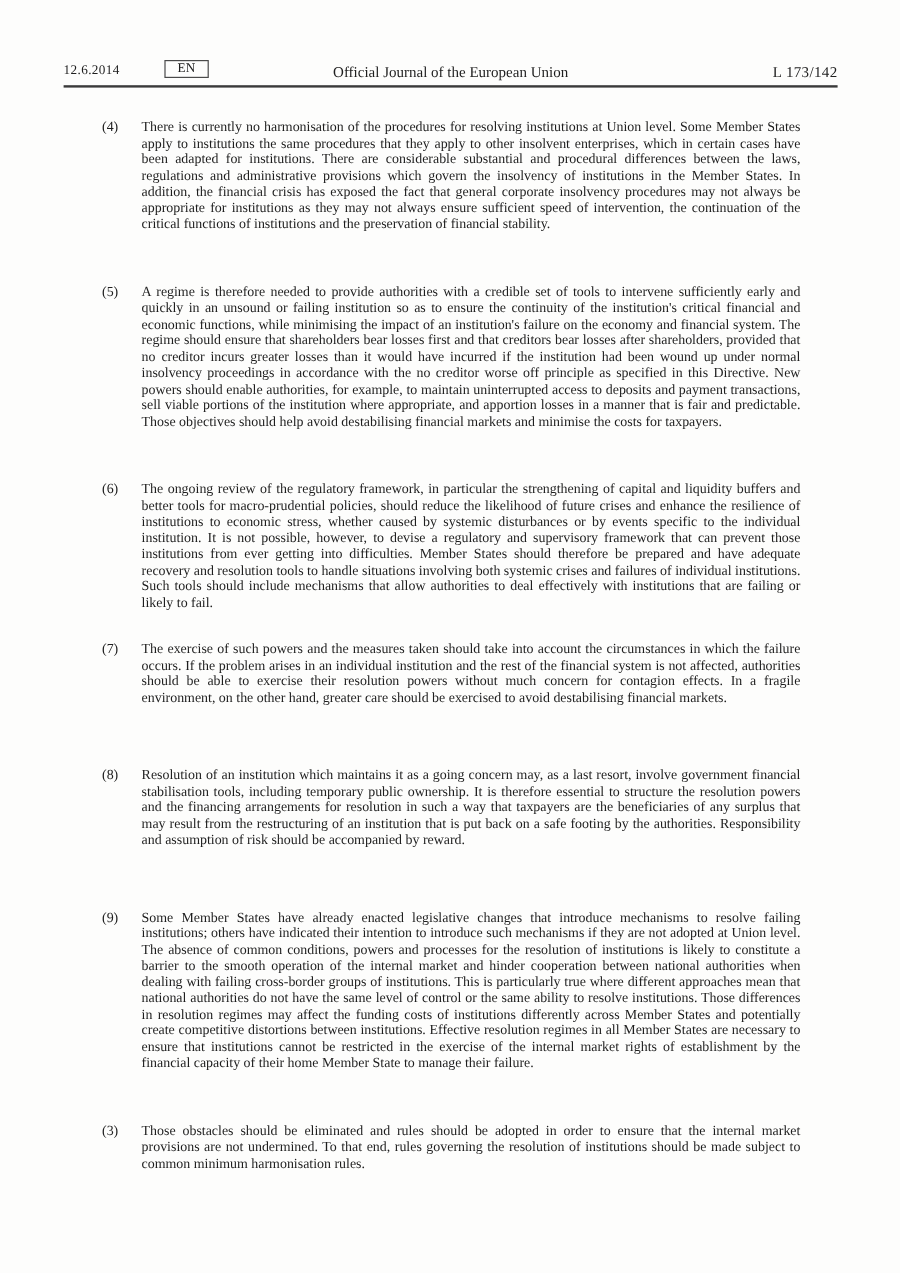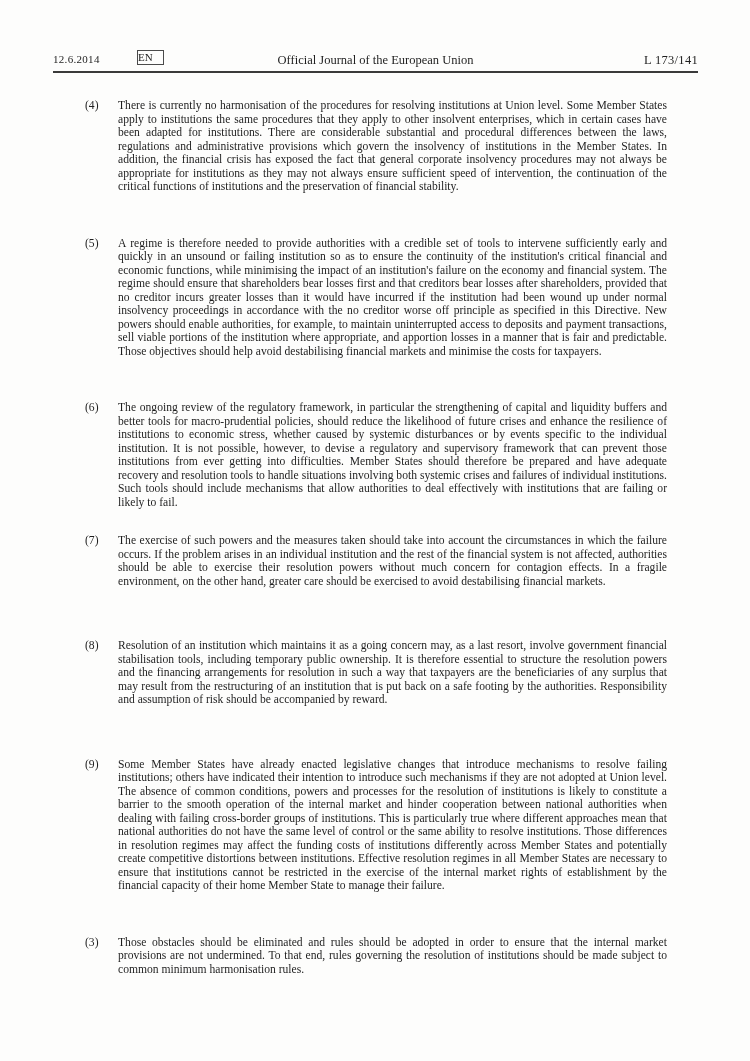--- a/index.html
+++ b/index.html
@@ -29,21 +29,21 @@
     left: 0;
     top: 3px;
     font-size: 11px;
     letter-spacing: 0.3px;
   }
   .header .lang-box {
     position: absolute;
     left: 84px;
     top: 0px;
     border: 1px solid #4a4a4a;
-    padding: 0px 10px 1px 0;
+    padding: 0px 10px 1px 10px;
     font-size: 11px;
   }
   .header .title {
     position: absolute;
     left: 0;
     right: 0;
     top: 3px;
     text-align: center;
     font-size: 12.5px;
   }
@@ -78,21 +78,21 @@
 </style>
 </head>
 <body>
 
 <div class="page">
 
   <div class="header">
     <span class="date">12.6.2014</span>
     <span class="lang-box">EN</span>
     <span class="title">Official Journal of the European Union</span>
-    <span class="pageref">L 173/141</span>
+    <span class="pageref">L 173/142</span>
   </div>
 
   <div class="content">
 
     <div class="recital">
       <span class="num">(4)</span>
       <span>There is currently no harmonisation of the procedures for resolving institutions at Union level. Some Member States apply to institutions the same procedures that they apply to other insolvent enterprises, which in certain cases have been adapted for institutions. There are considerable substantial and procedural differences between the laws, regulations and administrative provisions which govern the insolvency of institutions in the Member States. In addition, the financial crisis has exposed the fact that general corporate insolvency procedures may not always be appropriate for institutions as they may not always ensure sufficient speed of intervention, the continuation of the critical functions of institutions and the preservation of financial stability.</span>
     </div>
 
     <div class="recital">

